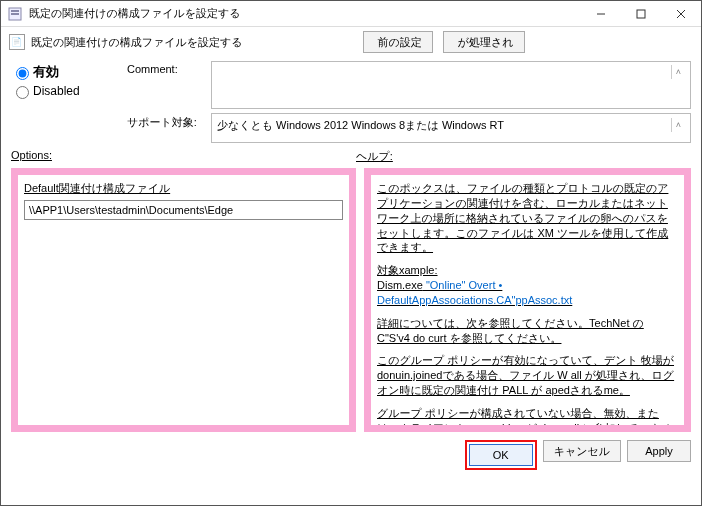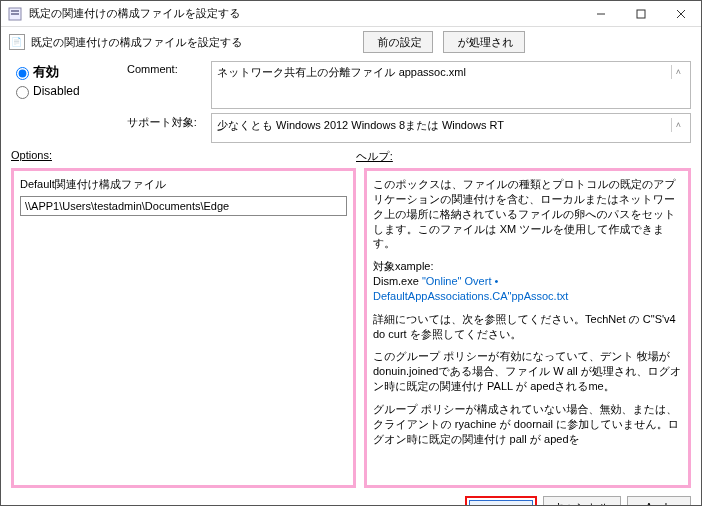--- a/index.html
+++ b/index.html
@@ -90,23 +90,24 @@
     padding: 6px 10px 2px 10px;
     text-decoration: underline;
   }
   .labels-row .lbl-opt { width: 345px; }
   .lower {
     display: flex;
     gap: 8px;
     padding: 2px 10px 0 10px;
   }
   .options-box, .help-box {
-    border: 3px solid #f9a8d4;
+    border: 7px solid #f9a8d4;
     background: #fff;
-    height: 320px;
+    height: 264px;
+    text-decoration: underline;
   }
   .options-box { width: 345px; padding: 6px; }
   .help-box { flex: 1; padding: 6px; overflow: hidden; font-size: 11px; line-height: 1.35;}
   .opt-label { margin-bottom: 4px; }
   .opt-input {
     width: 100%;
     border: 1px solid #888;
     height: 20px;
     padding: 2px 4px;
     font-size: 11px;
@@ -196,21 +197,20 @@
       <span>有効</span>
     </label>
     <label class="radio-item">
       <input type="radio" style="">
       <span>Disabled</span>
     </label>
   </div>
   <div class="label-col">Comment:</div>
   <div class="field-comment">
     <span class="scroll-hint">˄</span>
-    <span>ネットワーク共有上の分離ファイル appassoc.xml</span>
   </div>
 
   <div style="grid-column:1/4;height:4px"></div>
 
   <div></div>
   <div class="label-col">サポート対象:</div>
   <div class="field-support">
     <span class="scroll-hint">˄</span>
     <span>少なくとも Windows 2012 Windows 8または Windows RT</span>
   </div>

